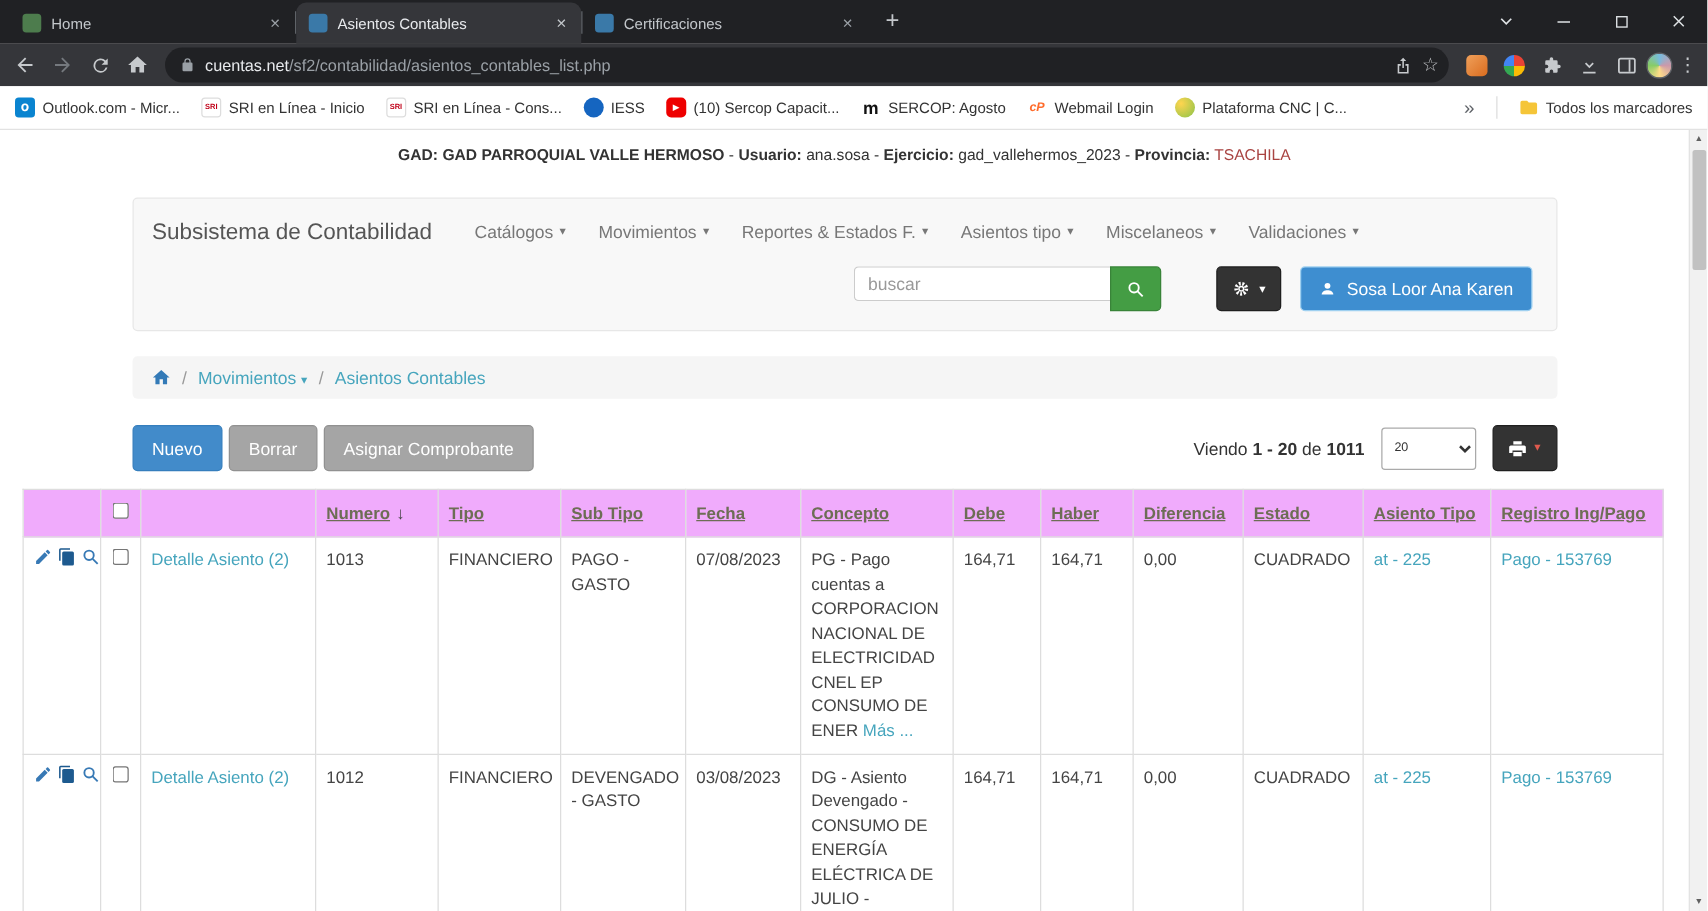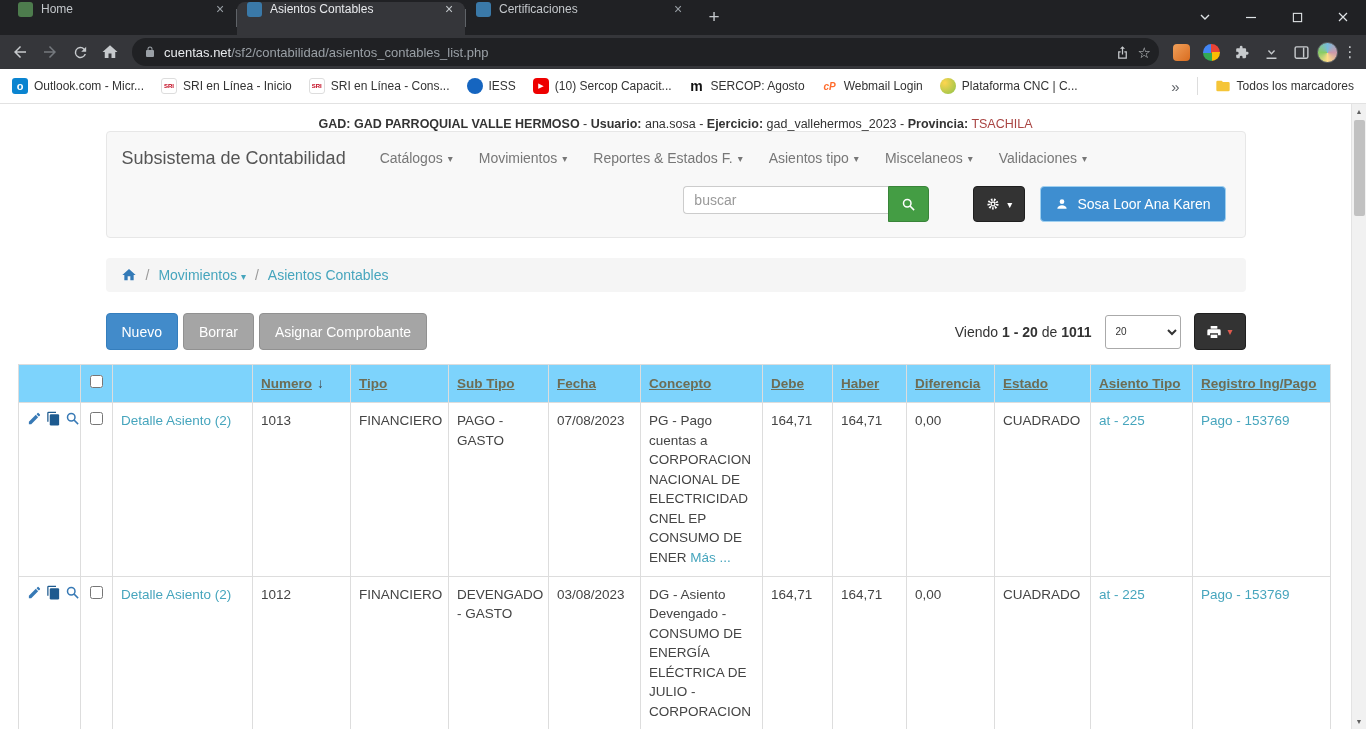--- a/index.html
+++ b/index.html
@@ -1,21 +1,21 @@
 <!DOCTYPE html>
 <html><head>
 <meta charset="utf-8">
 <style>
   * { box-sizing: border-box; margin: 0; padding: 0; }
   html,body { width:1366px; height:729px; overflow:hidden; }
   body { font-family:"Liberation Sans","DejaVu Sans",sans-serif; background:#fff; }
 
   
   .tabstrip { height:35px; background:#202124; display:flex; align-items:flex-end; padding-left:8px; position:relative; }
-  .tab { width:228px; height:33px; display:flex; align-items:flex-start; gap:8px; padding:0 8px 0 10px;
+  .tab { width:228px; height:33px; display:flex; align-items:center; gap:8px; padding:0 8px 0 10px;
          border-radius:8px 8px 0 0; color:#c3c7cb; font-size:12px; cursor:pointer; }
   .tab.active { background:#35363a; color:#e8eaed; }
   .tab-title { flex:1; white-space:nowrap; overflow:hidden; text-overflow:ellipsis; }
   .tab-close { width:16px; height:16px; line-height:15px; text-align:center; border-radius:50%; font-size:14px; color:#9aa0a6; }
   .tab.active .tab-close { color:#c3c7cb; }
   .favicon { width:15px; height:15px; border-radius:3px; flex:none; }
   .fav-home { background:#4d7c4d; }
   .fav-fin  { background:#3a79a8; }
   .tab-divider { width:1px; height:18px; background:#5f6368; margin-bottom:8px; }
   .newtab { color:#c3c7cb; font-size:19px; width:28px; height:28px; line-height:26px; text-align:center; margin:0 0 3px 6px; border-radius:50%; cursor:pointer; }
@@ -57,21 +57,21 @@
   .sb-arrow { height:15px; display:flex; align-items:center; justify-content:center; color:#606060; font-size:7px; cursor:pointer; }
   .sb-arrow.bottom { position:absolute; bottom:0; left:0; width:100%; }
   .sb-thumb { position:absolute; top:16px; left:2px; width:11px; height:96px; background:#c1c1c1; border-radius:2px; cursor:pointer; }
 
   .info-bar { text-align:center; padding-top:13px; font-size:12.5px; color:#333; }
   .info-bar b { font-weight:bold; }
   .prov-red { color:#a94442; }
 
   .container { width:1140px; margin:0 auto; }
 
-  .navbar { margin-top:0; background:#f8f8f8; border:1px solid #e7e7e7; border-radius:4px; padding:0 15px; }
+  .navbar { margin-top:27px; background:#f8f8f8; border:1px solid #e7e7e7; border-radius:4px; padding:0 15px; }
   .nav-row1 { display:flex; align-items:center; height:52px; gap:26px; }
   .brand { font-size:18px; color:#555; margin-right:8px; white-space:nowrap; cursor:pointer; }
   .nav-item { font-size:14px; color:#777; white-space:nowrap; cursor:pointer; display:inline-flex; align-items:center; gap:5px; }
   .caret { font-size:10px; color:inherit; }
   .nav-row2 { display:flex; justify-content:flex-end; align-items:center; padding:2px 4px 15px 0; }
   .search-group { display:flex; }
   .search-input { width:205px; height:28px; border:1px solid #ccc; border-right:none; border-radius:4px 0 0 4px; padding:0 10px; font-size:14px; color:#555; outline:none; }
   .search-input::placeholder { color:#999; }
   .search-btn { width:41px; height:36px; background:#449d44; border:1px solid #398439; border-radius:0 4px 4px 0; display:flex; align-items:center; justify-content:center; cursor:pointer; }
   .gear-btn { margin-left:44px; height:36px; padding:0 12px; background:#333; border:1px solid #1f1f1f; color:#fff; border-radius:4px; display:flex; align-items:center; gap:7px; cursor:pointer; }
@@ -86,21 +86,21 @@
   .btn-blue { background:#428bca; border-color:#357ebd; margin-right:5px; }
   .btn-gray { background:#a5a5a5; border-color:#919191; margin-right:5px; }
   .paging { margin-left:auto; display:flex; align-items:center; gap:13px; font-size:14px; color:#333; }
   .page-select { height:34px; width:76px; border:1px solid #aaa; border-radius:3px; font-size:10px; padding:0 6px; background:#fff; color:#333; cursor:pointer; }
   .print-btn { height:37px; width:52px; background:#333; border:1px solid #1f1f1f; border-radius:4px; display:flex; align-items:center; justify-content:center; gap:5px; cursor:pointer; }
   .print-caret { color:#e05a4e; font-size:10px; }
 
   
   table.grid { border-collapse:collapse; table-layout:fixed; width:1312px; margin:14px 20px 0 18px; }
   .grid th, .grid td { border:1px solid #ddd; padding:8px; font-size:13.5px; vertical-align:top; line-height:1.45; text-align:left; color:#444; }
-  .grid th { height:38px; vertical-align:middle; background:#7dd3fc; }
+  .grid th { height:38px; vertical-align:middle; background:#f0abfc; }
   .th-link { color:#6d6d55; font-weight:bold; text-decoration:underline; cursor:pointer; }
   .num { text-align:right; }
   .cell-link { color:#46a5bd; cursor:pointer; }
   .row-actions { display:flex; gap:4px; align-items:center; }
   .act-ico { width:15px; height:15px; display:inline-flex; cursor:pointer; }
   .chk { width:13px; height:13px; cursor:pointer; }
   td.chk-cell, th.chk-cell { text-align:center; }
   .sort-arrow { color:#444; font-weight:bold; margin-left:5px; text-decoration:none; display:inline-block; }
 </style>
 </head>

